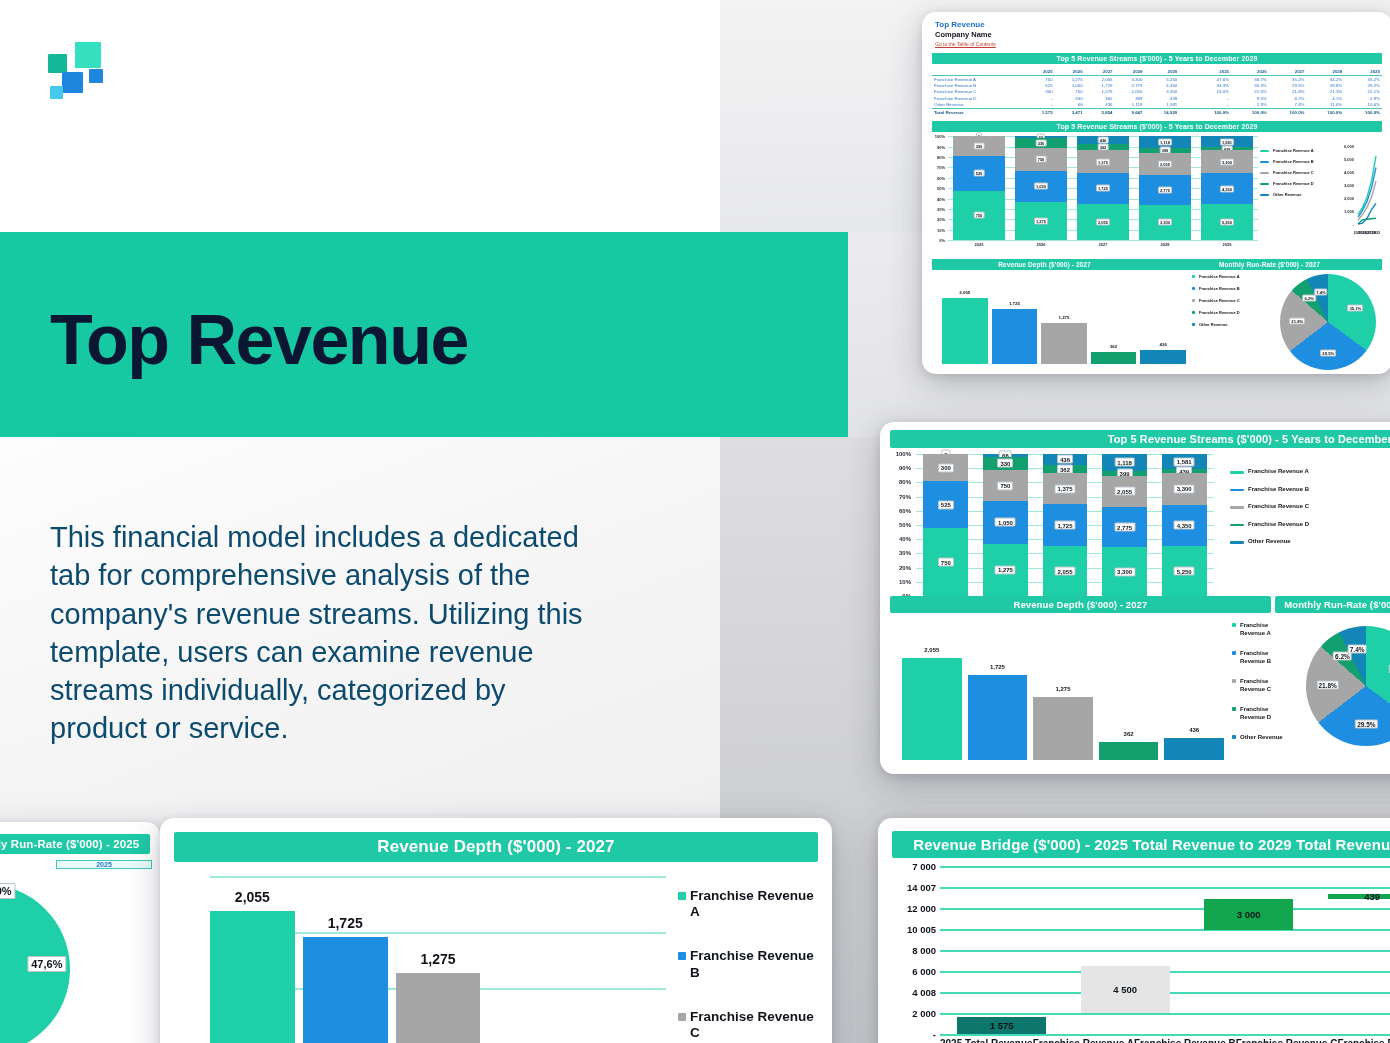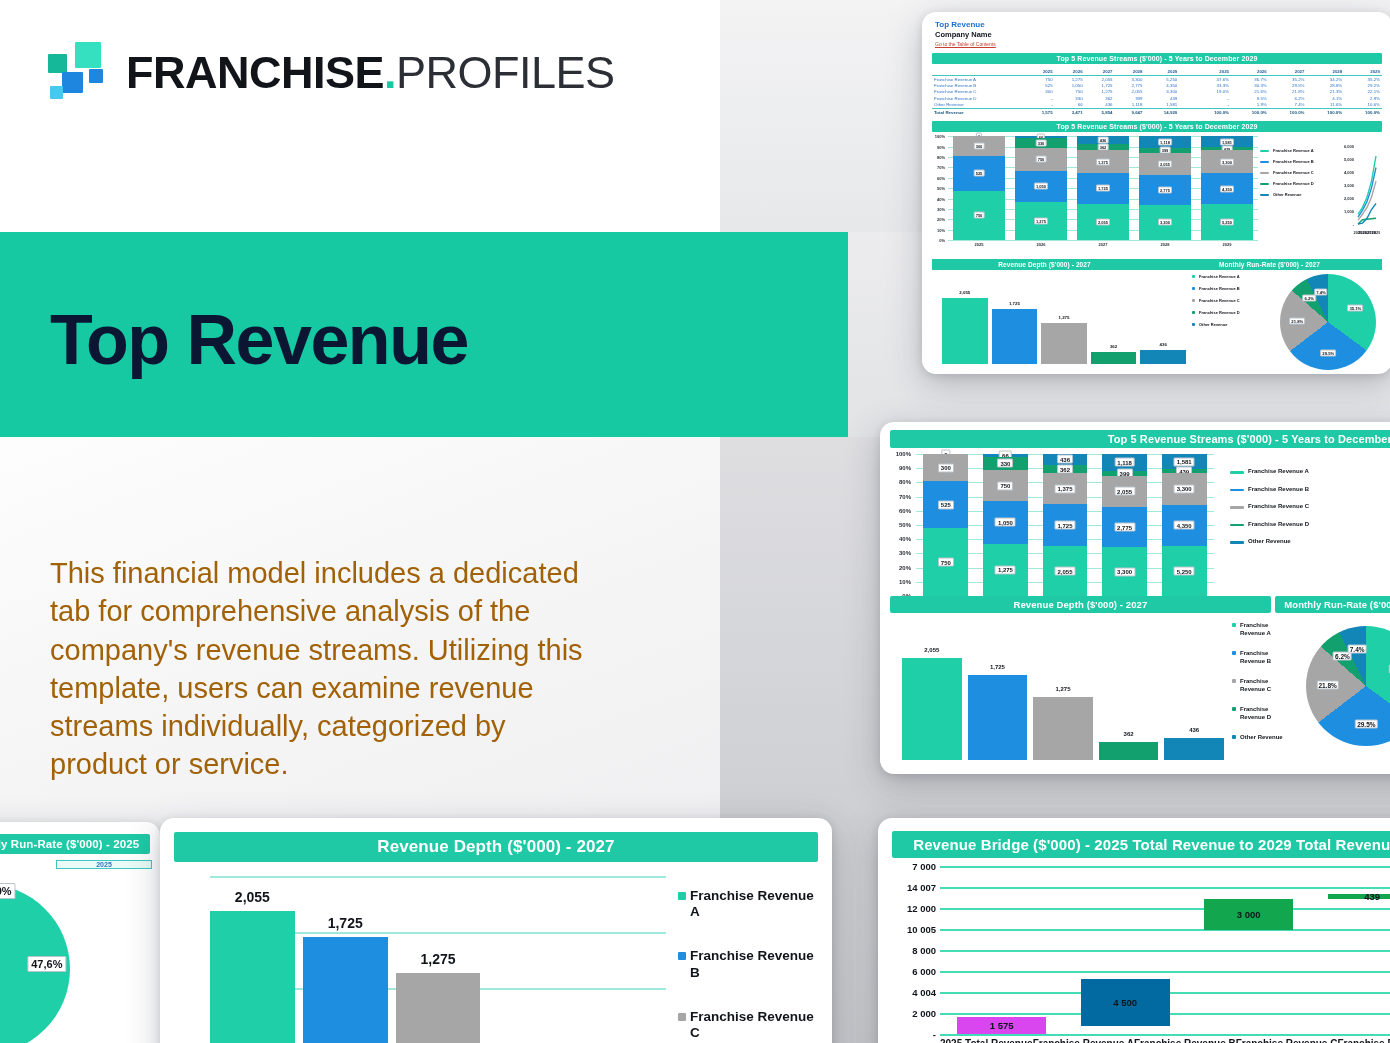--- a/index.html
+++ b/index.html
@@ -57,21 +57,21 @@
   
   #page-title {
     position: absolute; left: 50px; top: 300px;
     font-size: 70px; font-weight: 700; color: #0b1633;
     letter-spacing: -1.5px;
   }
 
   
   #body-copy {
     position: absolute; left: 50px; top: 518px; width: 560px;
-    font-size: 29px; line-height: 1.32; color: #a16207; font-weight: 400; margin-top: 36px;
+    font-size: 29px; line-height: 1.32; color: #0c4a6e; font-weight: 400;
   }
 
   
   .card {
     position: absolute; background: #ffffff; border-radius: 14px;
     box-shadow: 0 10px 34px rgba(40,45,60,.26), 0 2px 8px rgba(40,45,60,.14);
     overflow: hidden;
   }
   .chart-title {
     background: #1fc9a5; color: #ffffff; font-weight: 700;
@@ -217,23 +217,20 @@
 <div id="bg-lower-left"></div>
 <div id="bg-lower-right"></div>
 
 <div id="logo-block">
   <span class="logo-mark">
     <i class="lm1"></i>
       <i class="lm2"></i>
       <i class="lm3"></i>
       <i class="lm4"></i>
       <i class="lm5"></i>
-  </span>
-  <span class="logo-text">
-    <span class="b">FRANCHISE</span><span class="dot">.</span><span class="l">PROFILES</span>
   </span>
 </div>
 
 <div id="page-title">Top Revenue</div>
 <div id="body-copy">This financial model includes a dedicated tab for comprehensive analysis of the company's revenue streams. Utilizing this template, users can examine revenue streams individually, categorized by product or service.</div>
 
 <div class="card" id="card-workbook">
   <div class="wb-head">
     <div class="wb-t1">Top Revenue</div>
     <div class="wb-t2">Company Name</div>
@@ -847,42 +844,42 @@
 
 <div class="card" id="card-bridge">
   <div class="chart-title" id="bridge-title">Revenue Bridge ($'000) - 2025 Total Revenue to 2029 Total Revenue</div>
   <div id="bridge-yaxis">
       <span style="top: 0px;">7 000</span>
       <span style="top: 21px;">14 007</span>
       <span style="top: 42px;">12 000</span>
       <span style="top: 63px;">10 005</span>
       <span style="top: 84px;">8 000</span>
       <span style="top: 105px;">6 000</span>
-      <span style="top: 126px;">4 004</span>
+      <span style="top: 126px;">4 008</span>
       <span style="top: 147px;">2 000</span>
       <span style="top: 168px;">-</span>
     </div>
   <div id="bridge-plot">
     <div id="bridge-grid">
         <div class="g" style="top: 0px;"></div>
         <div class="g" style="top: 21px;"></div>
         <div class="g" style="top: 42px;"></div>
         <div class="g" style="top: 63px;"></div>
         <div class="g" style="top: 84px;"></div>
         <div class="g" style="top: 105px;"></div>
         <div class="g" style="top: 126px;"></div>
         <div class="g" style="top: 147px;"></div>
         <div class="g" style="top: 168px;"></div>
       </div>
     <div id="bridge-bars">
         <div class="wcol">
-          <div class="wbar" style="background: #d946ef; height: 16.5375px; bottom: 0px;">1 575</div>
+          <div class="wbar" style="background: #0f766e; height: 16.5375px; bottom: 0px;">1 575</div>
         </div>
         <div class="wcol">
-          <div class="wbar" style="background: #0369a1; height: 47.25px; bottom: 8px;">4 500</div>
+          <div class="wbar" style="background: #e5e5e5; height: 47.25px; bottom: 21px;">4 500</div>
         </div>
         <div class="wcol">
           <div class="wbar" style="background: rgb(18, 166, 79); height: 31.5px; bottom: 103.95px;">3 000</div>
         </div>
         <div class="wcol">
           <div class="wbar" style="background: rgb(18, 166, 79); height: 4.6095px; bottom: 135.45px;">439</div>
         </div>
       </div>
   </div>
   <div id="bridge-xaxis">

